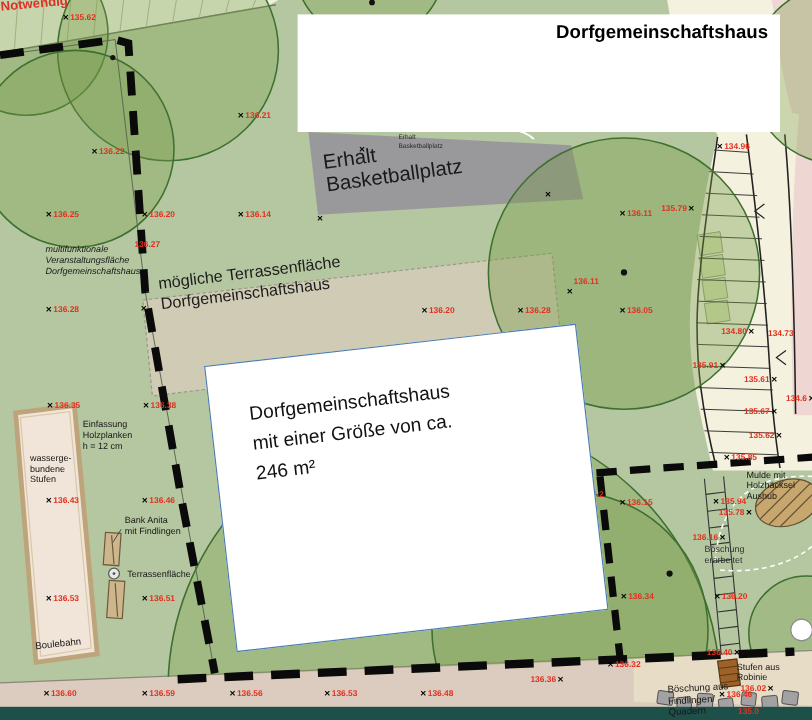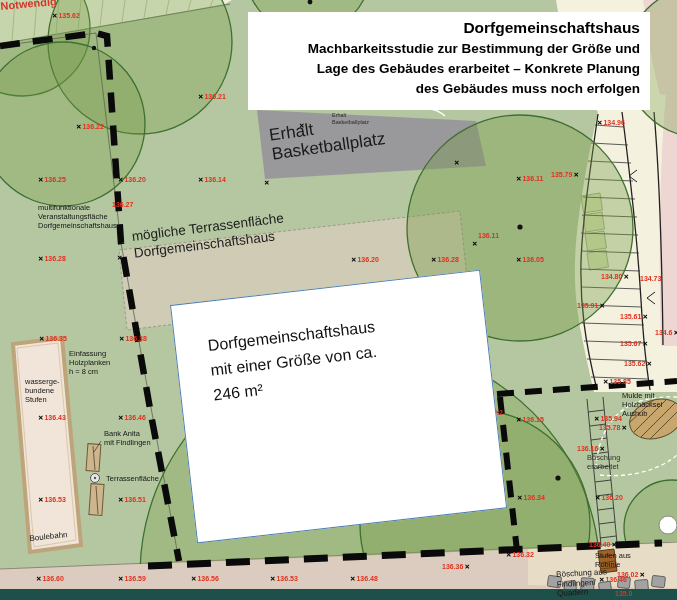--- a/index.html
+++ b/index.html
@@ -208,34 +208,34 @@
   <rect x="0" y="589" width="677" height="11" fill="#1d5048"></rect>
 </svg>
 
 <div class="layer">
   <div class="lbl" id="terrace-label">mögliche Terrassenfläche
 Dorfgemeinschaftshaus</div>
   <div class="lbl" id="bb-large">Erhalt
 Basketballplatz</div>
   <div class="lbl" id="bb-small">Erhalt
 Basketballplatz</div>
-  <div class="lbl" style="left:38px;top:203px;">multifunktionale
+  <div class="lbl" style="left:38px;top:203px;font-style:italic;">multifunktionale
 Veranstaltungsfläche
 Dorfgemeinschaftshaus</div>
   <div class="lbl" style="left:69px;top:349px;">Einfassung
 Holzplanken
-h = 8 cm</div>
+h = 12 cm</div>
   <div class="lbl" style="left:25px;top:377px;">wasserge-
 bundene
 Stufen</div>
   <div class="lbl" style="left:104px;top:429px;">Bank Anita
 mit Findlingen</div>
   <div class="lbl" style="left:106px;top:474px;">Terrassenfläche</div>
   <div class="lbl" id="boule-label" style="left:29px;top:534px;">Boulebahn</div>
-  <div class="lbl" style="left:595px;top:551px;">Stufen aus
+  <div class="lbl" style="left:614px;top:551px;">Stufen aus
 Robinie</div>
   <div class="lbl rot" style="left:556px;top:570px;font-size:8px;transform:rotate(-3deg);">Böschung aus
 Findlingen/
 Quadern</div>
   <div class="lbl" style="left:587px;top:453px;color:#333;">Böschung
 erarbeitet</div>
   <div class="lbl" style="left:622px;top:391px;">Mulde mit
 Holzhäcksel
 Aushub</div>
   <div id="necessary-label">Notwendig</div>
@@ -297,18 +297,15 @@
     </div>
 
 <div id="building-box">
   <div class="txt">Dorfgemeinschaftshaus
 mit einer Größe von ca.
 246 m²</div>
 </div>
 
 <div id="title-box">
   <h1>Dorfgemeinschaftshaus</h1>
-  <p>Machbarkeitsstudie zur Bestimmung der Größe und
-Lage des Gebäudes erarbeitet – Konkrete Planung
-des Gebäudes muss noch erfolgen</p>
 </div>
 
 </div>
 
 </body></html>

